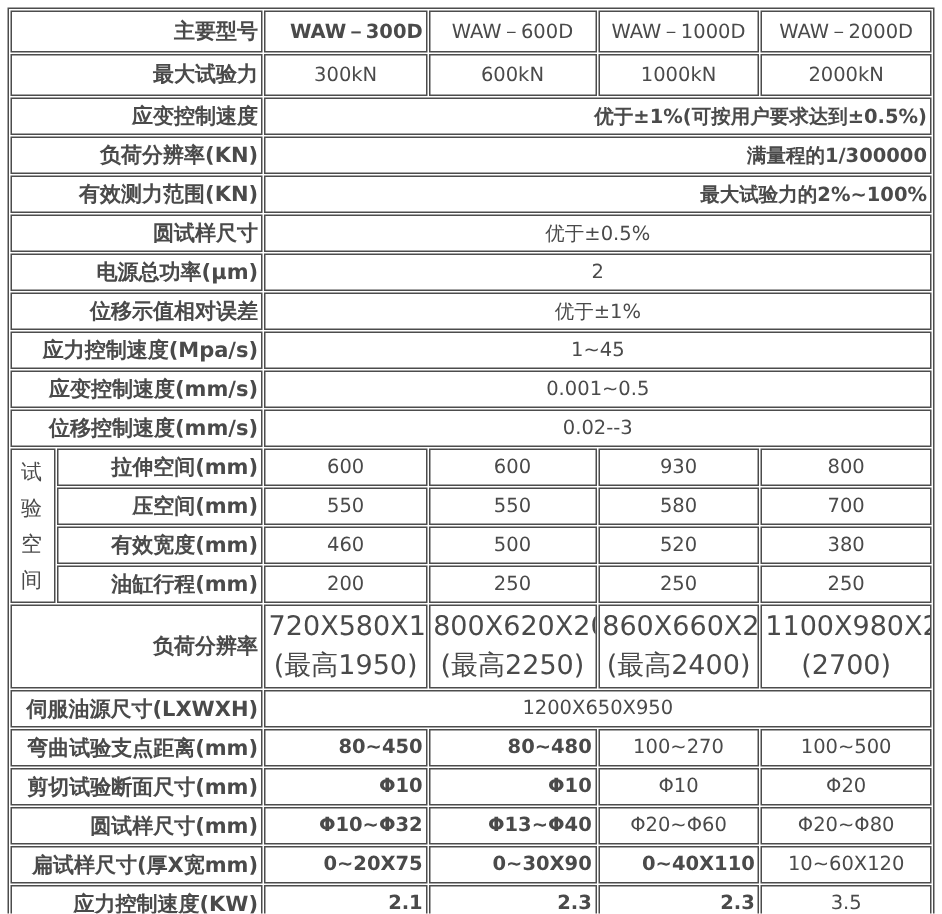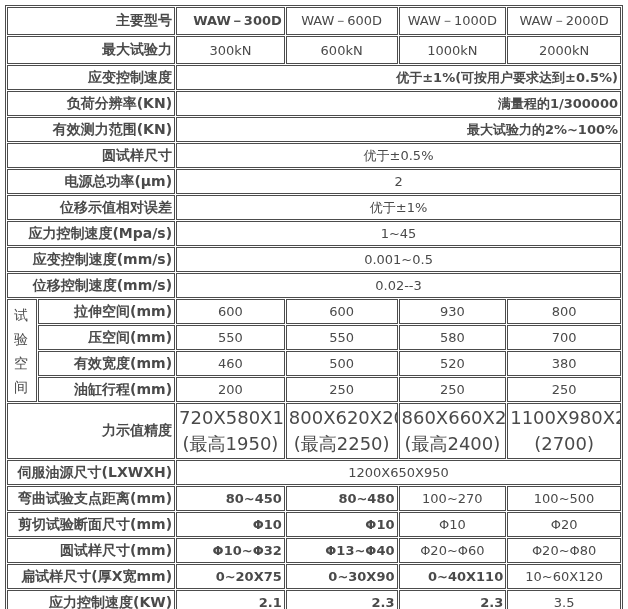--- a/index.html
+++ b/index.html
@@ -139,21 +139,21 @@
   </tr>
   <tr>
     <td class="lbl">油缸行程(mm)</td>
     <td>200</td>
     <td>250</td>
     <td>250</td>
     <td>250</td>
   </tr>
 
   <tr class="x2">
-    <td colspan="2" class="lbl">力示值精度</td>
+    <td colspan="2" class="lbl">负荷分辨率</td>
     <td class="pre">720X580X1750
 (最高1950)</td>
     <td class="pre">800X620X2000
 (最高2250)</td>
     <td class="pre">860X660X2150
 (最高2400)</td>
     <td class="pre">1100X980X2450
 (2700)</td>
   </tr>
 

